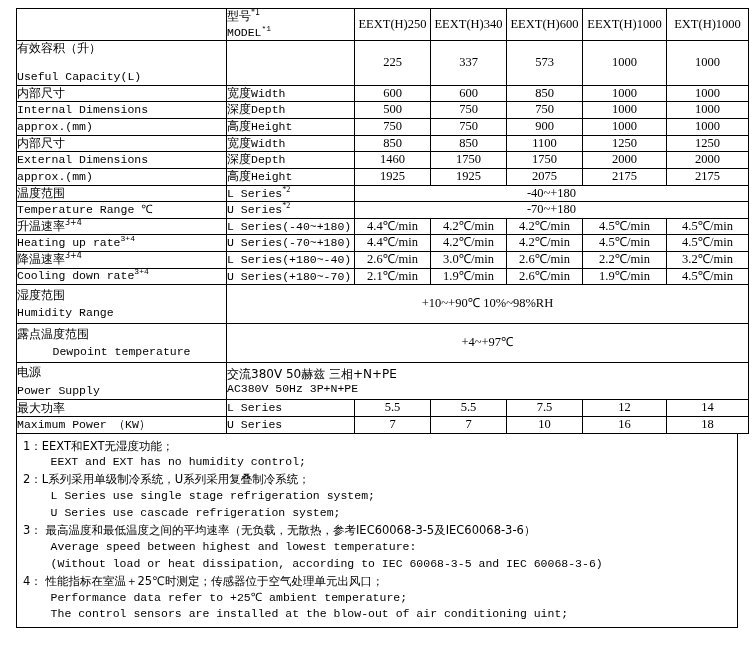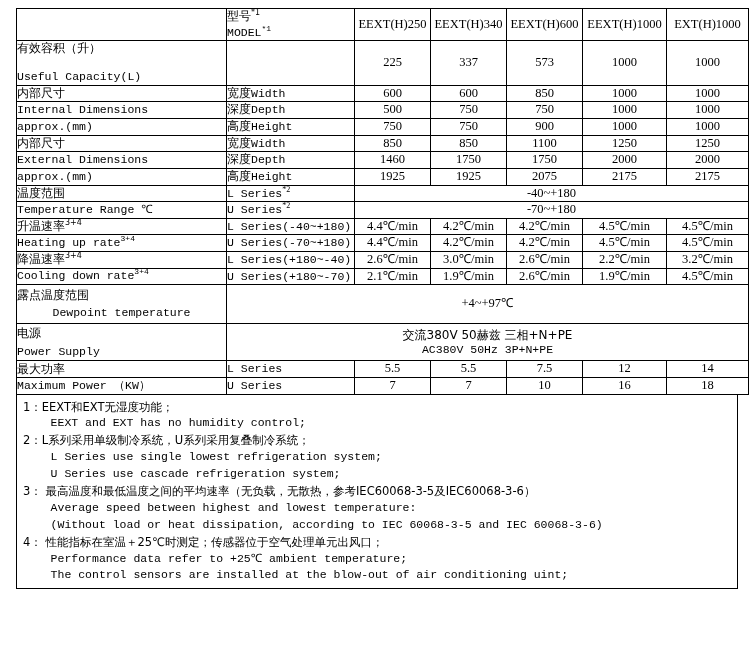--- a/index.html
+++ b/index.html
@@ -50,21 +50,20 @@
     white-space: nowrap;
   }
   .lblcell div {
     white-space: nowrap;
   }
   .sub {
     padding: 2px 4px;
     white-space: nowrap;
   }
   .ctr {
-    text-align: center;
   }
   .val {
     text-align: center;
     font-family: "Liberation Mono", monospace;
     font-size: 11.5px;
     padding: 2px 2px;
   }
   .hdr {
     text-align: center;
     font-family: "Liberation Mono", monospace;
@@ -292,20 +291,27 @@
         <td class="sub">
           <span class="mono">U Series(+180~-70)</span>
         </td>
         <td class="val">2.1℃/min</td>
         <td class="val">1.9℃/min</td>
         <td class="val">2.6℃/min</td>
         <td class="val">1.9℃/min</td>
         <td class="val">4.5℃/min</td>
       </tr>
 
+      <tr>
+        <td class="lblcell" style="height:38px;">
+          <div class="cn">湿度范围</div>
+          <div class="mono" style="margin-top:3px;">Humidity Range</div>
+        </td>
+        <td class="val" colspan="6">+10~+90℃ 10%~98%RH</td>
+      </tr>
 
       <tr>
         <td class="lblcell" style="height:38px;">
           <div class="cn">露点温度范围</div>
           <div class="mono" style="margin-top:3px;text-align:center;">Dewpoint temperature</div>
         </td>
         <td class="val" colspan="6">+4~+97℃</td>
       </tr>
 
       <tr>
@@ -346,21 +352,21 @@
         <td class="val">16</td>
         <td class="val">18</td>
       </tr>
     </tbody>
   </table>
 
   <div class="notes">
     <div class="line cnx">1：EEXT和EXT无湿度功能；</div>
     <div class="line">    EEXT and EXT has no humidity control;</div>
     <div class="line cnx">2：L系列采用单级制冷系统，U系列采用复叠制冷系统；</div>
-    <div class="line">    L Series use single lowest refrigeration system;</div>
+    <div class="line">    L Series use single stage refrigeration system;</div>
     <div class="line">    U Series use cascade refrigeration system;</div>
     <div class="line cnx">3： 最高温度和最低温度之间的平均速率（无负载，无散热，参考IEC60068-3-5及IEC60068-3-6）</div>
     <div class="line">    Average speed between highest and lowest temperature:</div>
     <div class="line">    (Without load or heat dissipation, according to IEC 60068-3-5 and IEC 60068-3-6)</div>
     <div class="line cnx">4： 性能指标在室温＋25℃时测定；传感器位于空气处理单元出风口；</div>
     <div class="line">    Performance data refer to +25℃ ambient temperature;</div>
     <div class="line">    The control sensors are installed at the blow-out of air conditioning uint;</div>
   </div>
 
 </div>

